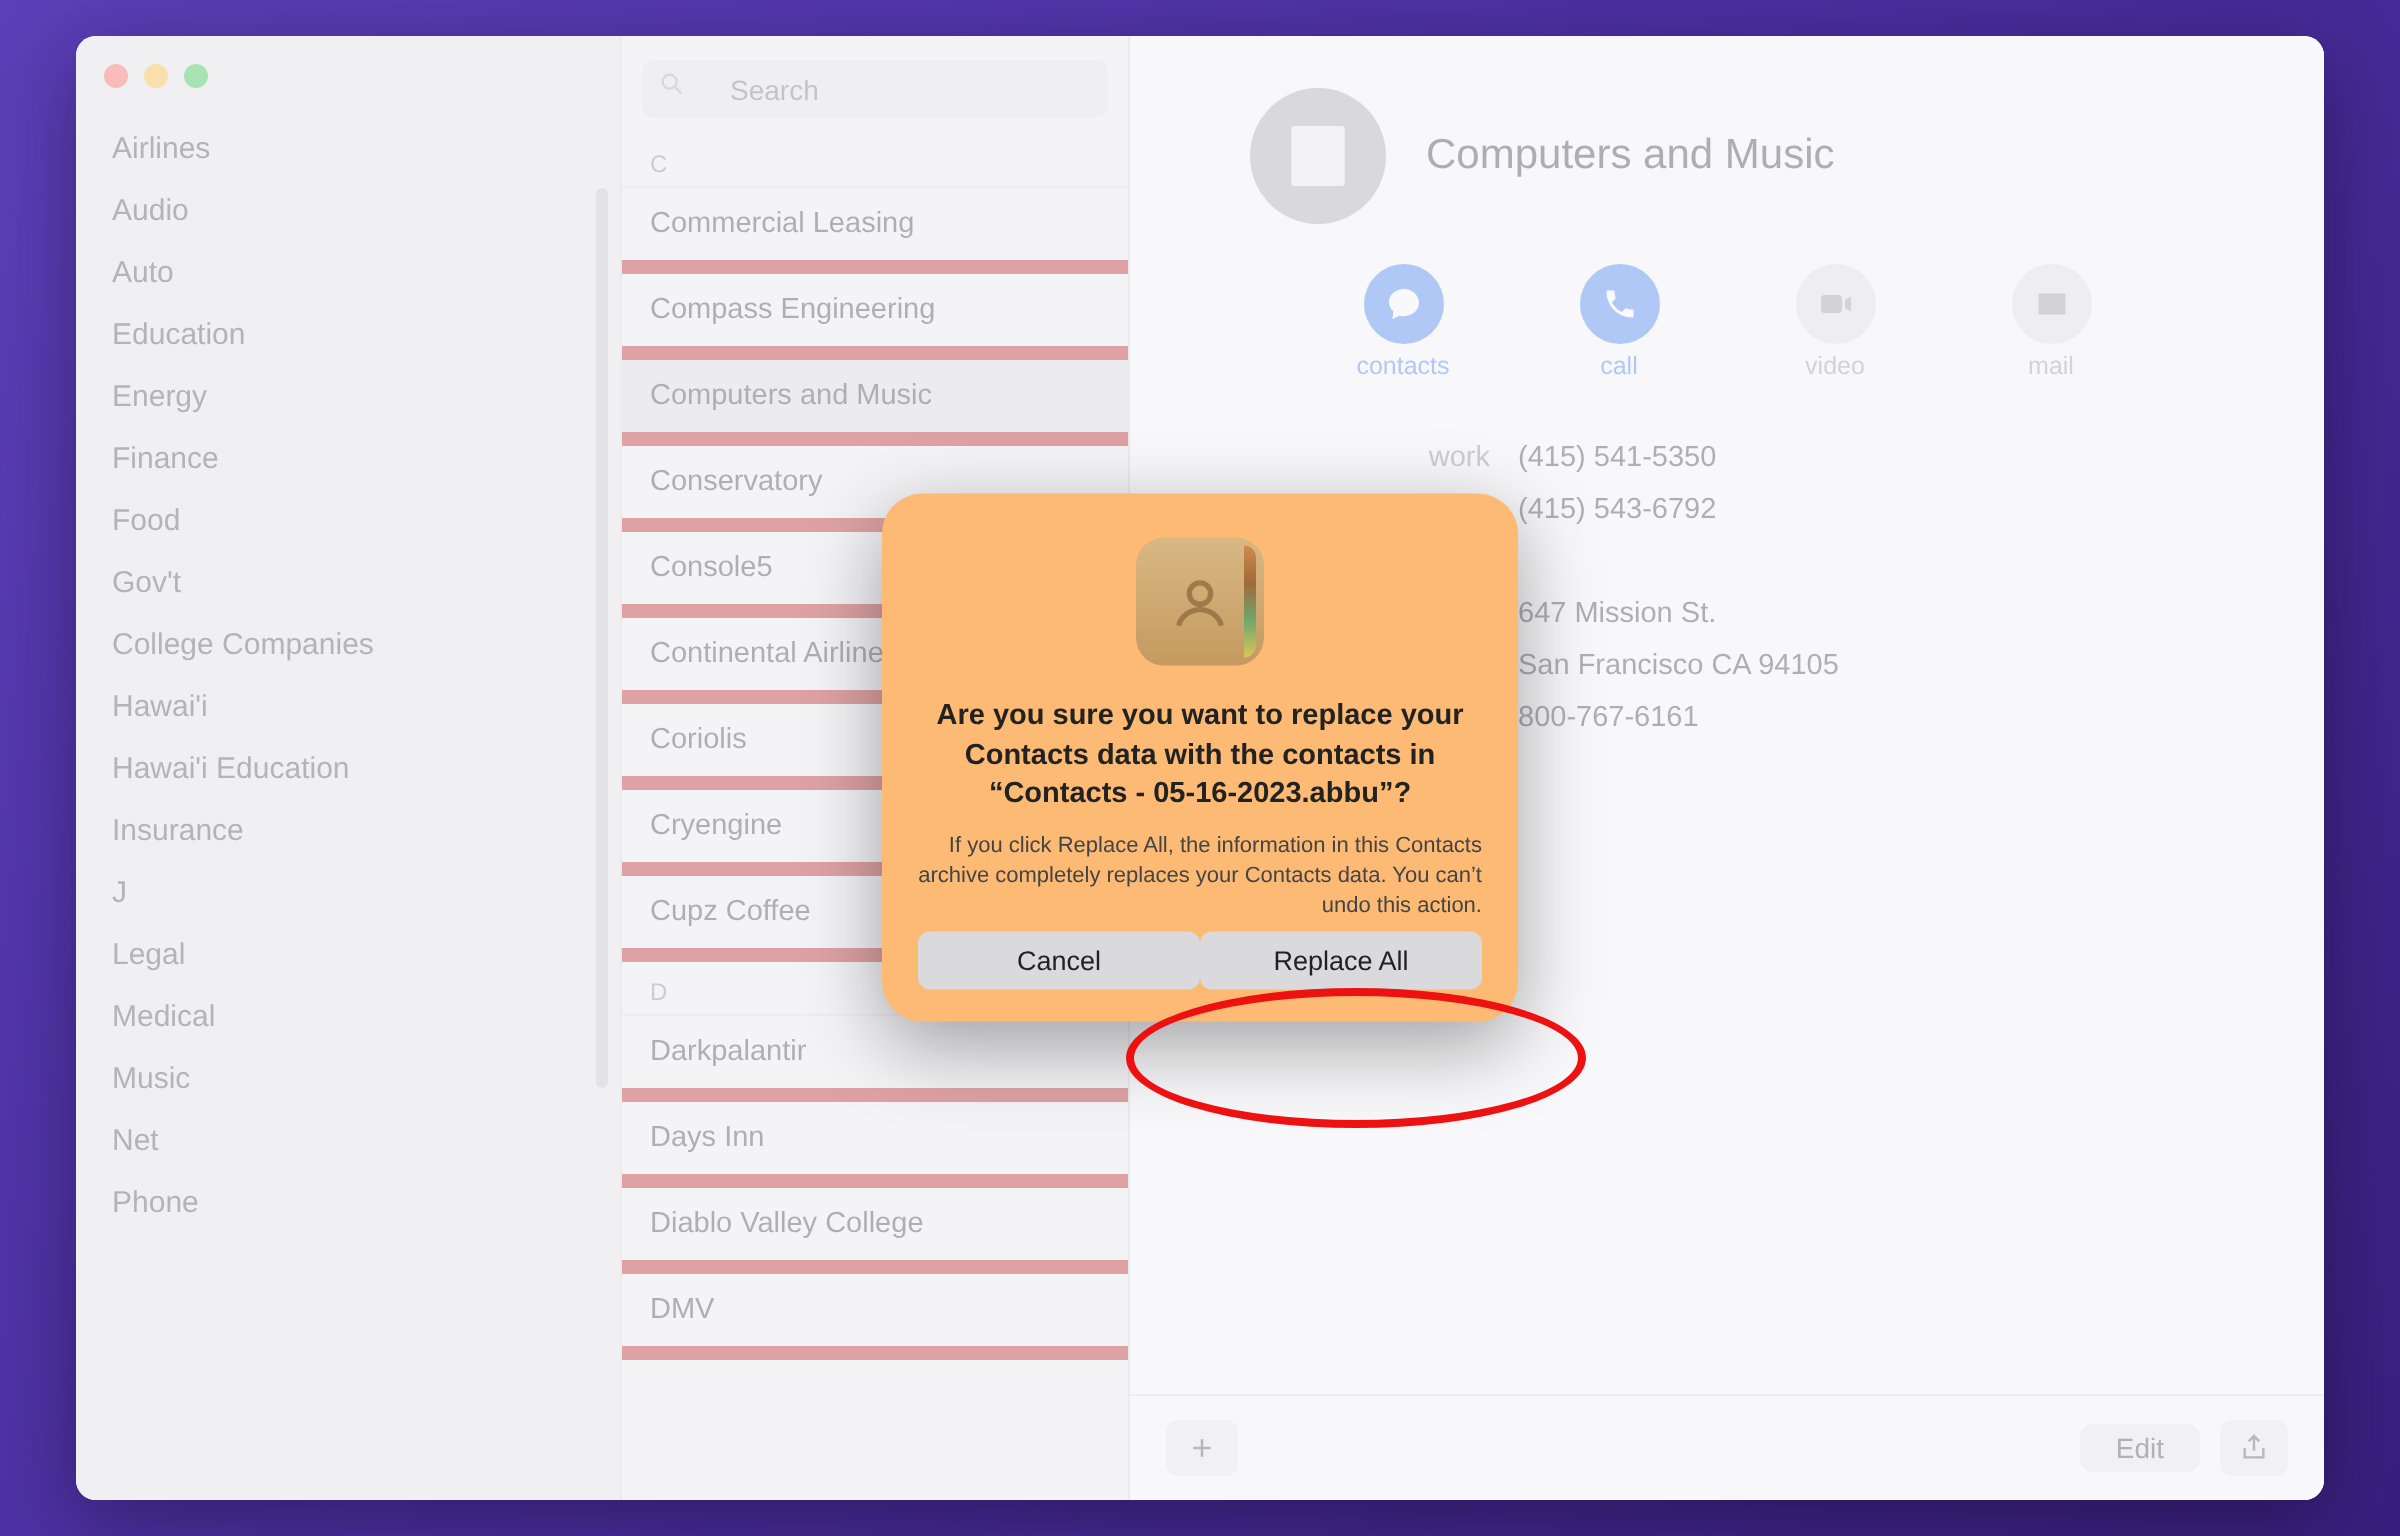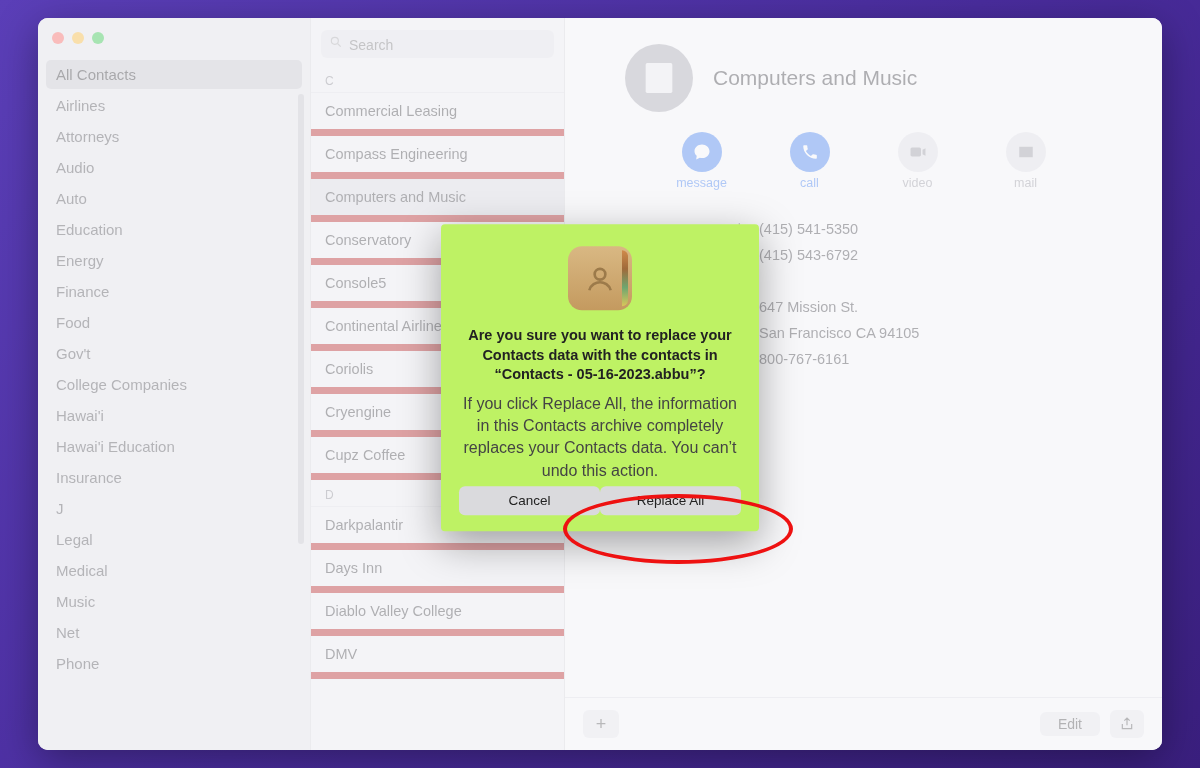--- a/index.html
+++ b/index.html
@@ -21,22 +21,22 @@
   .groups { flex:1; overflow:hidden; padding: 0 8px; }
   .group-item {
     padding: 6px 10px; font-size:15px; color:#4a4a4e; border-radius:5px; margin-bottom:2px;
     cursor: default;
   }
   .group-item.sel { background:#c9c9ce; color:#2b2b2e; }
   .sb-scroll { width:6px; background:#c5c5cb; border-radius:3px; position:absolute; left:260px; top:76px; height:450px; }
   
   .list { width: 255px; background:#f2f2f4; border-left:1px solid #d9d9dd; border-right:1px solid #d9d9dd; display:flex; flex-direction:column; }
   .search {
-    margin:12px 10px 8px 10px; display:flex; align-items:flex-end;
-    background:#e5e5e9; border-radius:6px; padding:5px 8px; gap:6px;
+    margin:12px 10px 8px 10px; display:flex; align-items:center;
+    background:#e5e5e9; border-radius:6px; padding:5px 8px; gap:22px;
   }
   .search svg { width:14px; height:14px; opacity:.55; }
   .search input { border:none; background:transparent; font-size:14px; outline:none; flex:1; color:#555; }
   .list-body { flex:1; overflow:hidden; }
   .section-head { font-size:12px; color:#8a8a90; padding: 8px 14px 4px; border-bottom:1px solid #e2e2e6;}
   .contact-row { padding:10px 14px; font-size:14.5px; color:#3d3d41; border-bottom:7px solid #b91c1c; white-space:nowrap; overflow:hidden; text-overflow:ellipsis;}
   .contact-row.sel { background:#dcdce1; }
   
   .detail { flex:1; background:#fbfbfd; display:flex; flex-direction:column; position:relative;}
   .detail-head { display:flex; align-items:center; gap:20px; padding:26px 30px 10px 60px;}
@@ -57,49 +57,47 @@
   .bottom-bar{ position:absolute; left:0; right:0; bottom:0; display:flex; align-items:center; padding:12px 18px; gap:10px; border-top:1px solid #e2e2e6;}
   .plus-btn{ width:36px; height:28px; background:#eaeaed; border-radius:6px; display:flex; align-items:center; justify-content:center; font-size:18px; color:#555;}
   .spacer{flex:1;}
   .edit-btn{ padding:4px 18px; background:#eaeaed; border-radius:6px; font-size:14px; color:#444;}
   .share-btn{ width:34px; height:28px; background:#eaeaed; border-radius:6px; display:flex; align-items:center; justify-content:center;}
   
   .dim { position:absolute; inset:0; background:rgba(245,245,248,.62); }
   
   .dialog {
     position:absolute; left:50%; top:50%; transform:translate(-50%,-52%);
-    width:318px; background:#bef264; border-radius:4px; box-shadow:0 12px 40px rgba(0,0,0,.35);
+    width:318px; background:#fdba74; border-radius:20px; box-shadow:0 12px 40px rgba(0,0,0,.35);
     padding: 22px 18px 16px; text-align:center;
   }
   .dicon{ width:64px; height:64px; margin:0 auto 16px; border-radius:14px;
     background:linear-gradient(#d9b883,#c49a5f); display:flex; align-items:center; justify-content:center; position:relative;}
   .dicon::after{content:""; position:absolute; right:4px; top:4px; bottom:4px; width:6px; background:linear-gradient(#d08a4a,#9f6a3a,#6fa66f,#d9c65a); border-radius:0 10px 10px 0;}
   .dicon svg{ width:32px; height:32px; fill:none; stroke:#9c7a4a; stroke-width:2;}
   .dtitle{ font-size:14.5px; font-weight:700; color:#222; line-height:1.35; margin-bottom:8px;}
-  .dmsg{ font-size:16px; color:#444; line-height:1.4; margin-bottom:4px;}
+  .dmsg{ font-size:11px; color:#444; line-height:1.4; margin-bottom:4px;text-align:right;}
   .dbtns{ display:flex; }
   .dbtn{ flex:1; padding:7px 0; background:#dadadd; border-radius:6px; font-size:13.5px; color:#222; cursor:default;}
   
   .anno{ position:absolute; border:4px solid #e11; border-radius:50%; pointer-events:none; }
 </style>
 </head>
 <body>
 
 <div class="window">
 
   <div class="sidebar">
     <div class="traffic">
       <div class="tl red"></div>
       <div class="tl yel"></div>
       <div class="tl grn"></div>
     </div>
     <div class="groups" id="groups">
-        <div class="group-item sel">All Contacts</div>
         <div class="group-item">Airlines</div>
-        <div class="group-item">Attorneys</div>
         <div class="group-item">Audio</div>
         <div class="group-item">Auto</div>
         <div class="group-item">Education</div>
         <div class="group-item">Energy</div>
         <div class="group-item">Finance</div>
         <div class="group-item">Food</div>
         <div class="group-item">Gov't</div>
         <div class="group-item">College Companies</div>
         <div class="group-item">Hawai'i</div>
         <div class="group-item">Hawai'i Education</div>
@@ -161,21 +159,21 @@
       </div>
       <div class="detail-name">Computers and Music</div>
     </div>
     <div class="actions">
       <div class="act">
         <div class="circ on">
             <svg width="20" height="20" viewBox="0 0 24 24">
               <path fill="#fff" d="M12 3C7 3 3 6.5 3 11c0 2.2 1 4.1 2.7 5.5L5 21l4.4-2c.8.2 1.7.3 2.6.3 5 0 9-3.5 9-8S17 3 12 3z"></path>
             </svg>
           </div>
-        <div class="lbl on">message</div>
+        <div class="lbl on">contacts</div>
       </div>
       <div class="act">
         <div class="circ on">
             <svg width="18" height="18" viewBox="0 0 24 24">
               <path fill="#fff" d="M6.6 10.8c1.4 2.8 3.8 5.1 6.6 6.6l2.2-2.2c.3-.3.7-.4 1-.2 1.2.4 2.4.6 3.7.6.6 0 1 .4 1 1V20c0 .6-.4 1-1 1C10.7 21 3 13.3 3 4c0-.6.4-1 1-1h3.4c.6 0 1 .4 1 1 0 1.3.2 2.5.6 3.7.1.4 0 .8-.2 1L6.6 10.8z"></path>
             </svg>
           </div>
         <div class="lbl on">call</div>
       </div>
       <div class="act">

